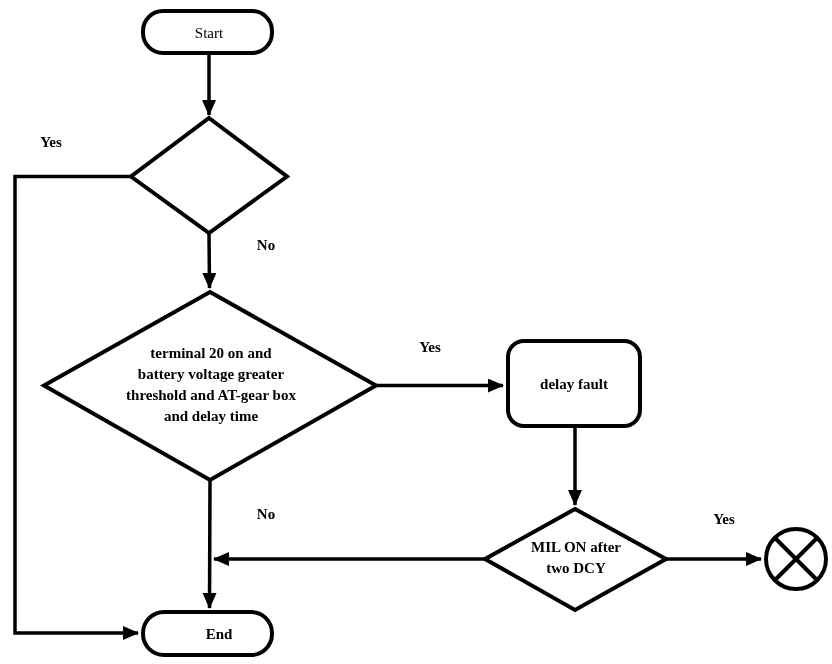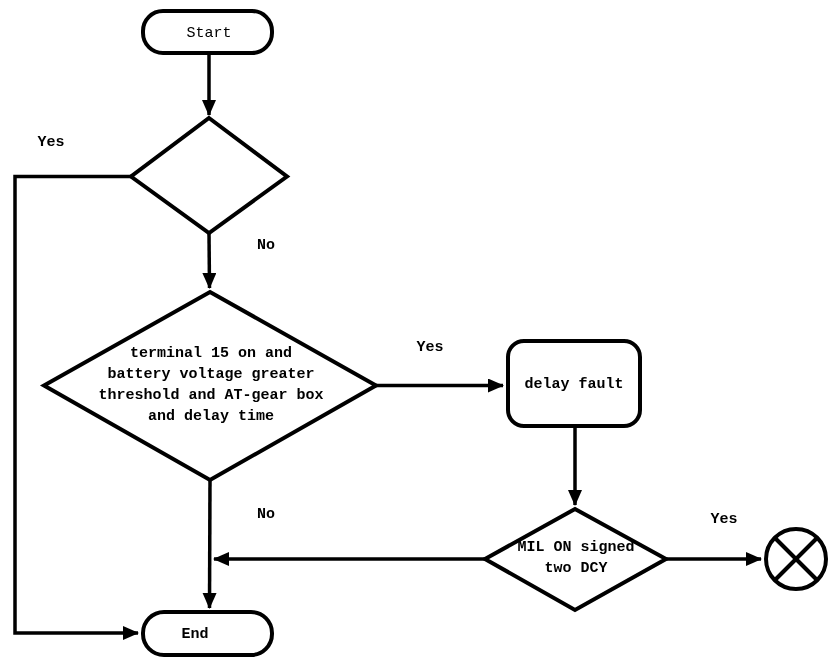--- a/index.html
+++ b/index.html
@@ -1,21 +1,21 @@
 <!DOCTYPE html>
 <html><head>
 <meta charset="utf-8">
 <style>
   html, body { margin: 0; padding: 0; background: #ffffff; }
   .canvas {
     position: relative;
     width: 832px;
     height: 664px;
     background: #ffffff;
-    font-family: Liberation Mono, monospace;
+    font-family: Liberation Serif, serif;
     overflow: hidden;
   }
   .canvas svg { position: absolute; left: 0; top: 0; }
   .lbl {
     position: absolute;
     transform: translate(-50%, -50%);
     text-align: center;
     white-space: pre-line;
     color: #000000;
     font-size: 15px;
@@ -53,28 +53,28 @@
     <polygon class="shape" points="210,292 376,385.5 210,480 44,385.5"></polygon>
     <rect class="shape" x="508" y="341" width="132" height="85" rx="16" ry="16"></rect>
     <polygon class="shape" points="575,509 666,559 575,610 485,559"></polygon>
     <circle class="shape" cx="796" cy="559" r="30"></circle>
     <line class="cross" x1="775" y1="538" x2="817" y2="580"></line>
     <line class="cross" x1="817" y1="538" x2="775" y2="580"></line>
     <rect class="shape" x="143" y="612" width="129" height="43" rx="21" ry="21"></rect>
   </svg>
 
   <div class="lbl regular" style="left:209px; top:33px">Start</div>
-  <div class="lbl" style="left:211px; top:385px">terminal 15 on and
+  <div class="lbl" style="left:211px; top:385px">terminal 20 on and
 battery voltage greater
 threshold and AT-gear box
 and delay time</div>
   <div class="lbl" style="left:574px; top:384px">delay fault</div>
-  <div class="lbl" style="left:576px; top:558px">MIL ON signed
+  <div class="lbl" style="left:576px; top:558px">MIL ON after
 two DCY</div>
-  <div class="lbl" style="left:195px; top:634px">End</div>
+  <div class="lbl" style="left:219px; top:634px">End</div>
 
   <div class="lbl" style="left:51px; top:142px">Yes</div>
   <div class="lbl" style="left:266px; top:245px">No</div>
   <div class="lbl" style="left:430px; top:347px">Yes</div>
   <div class="lbl" style="left:266px; top:514px">No</div>
   <div class="lbl" style="left:724px; top:519px">Yes</div>
 
 </div>
 
 </body></html>

